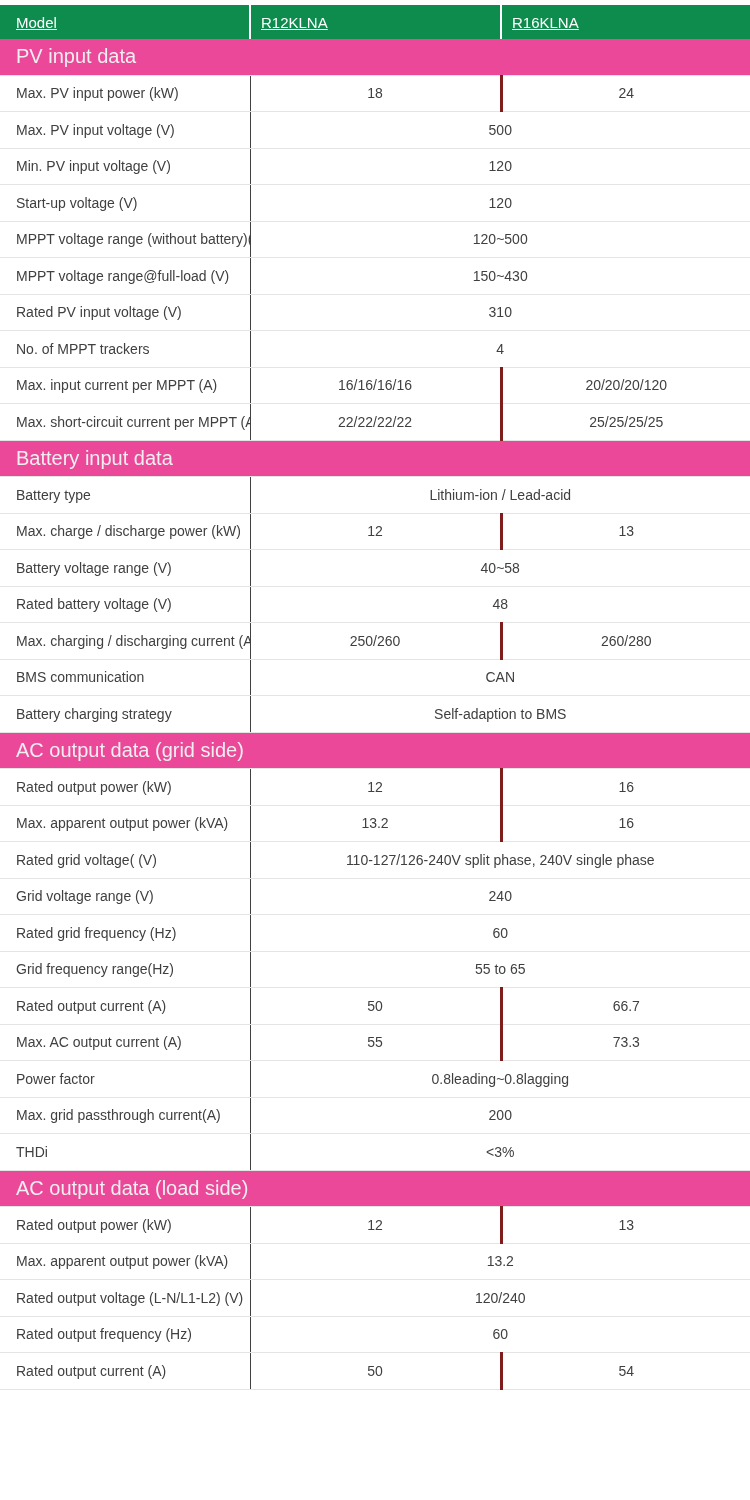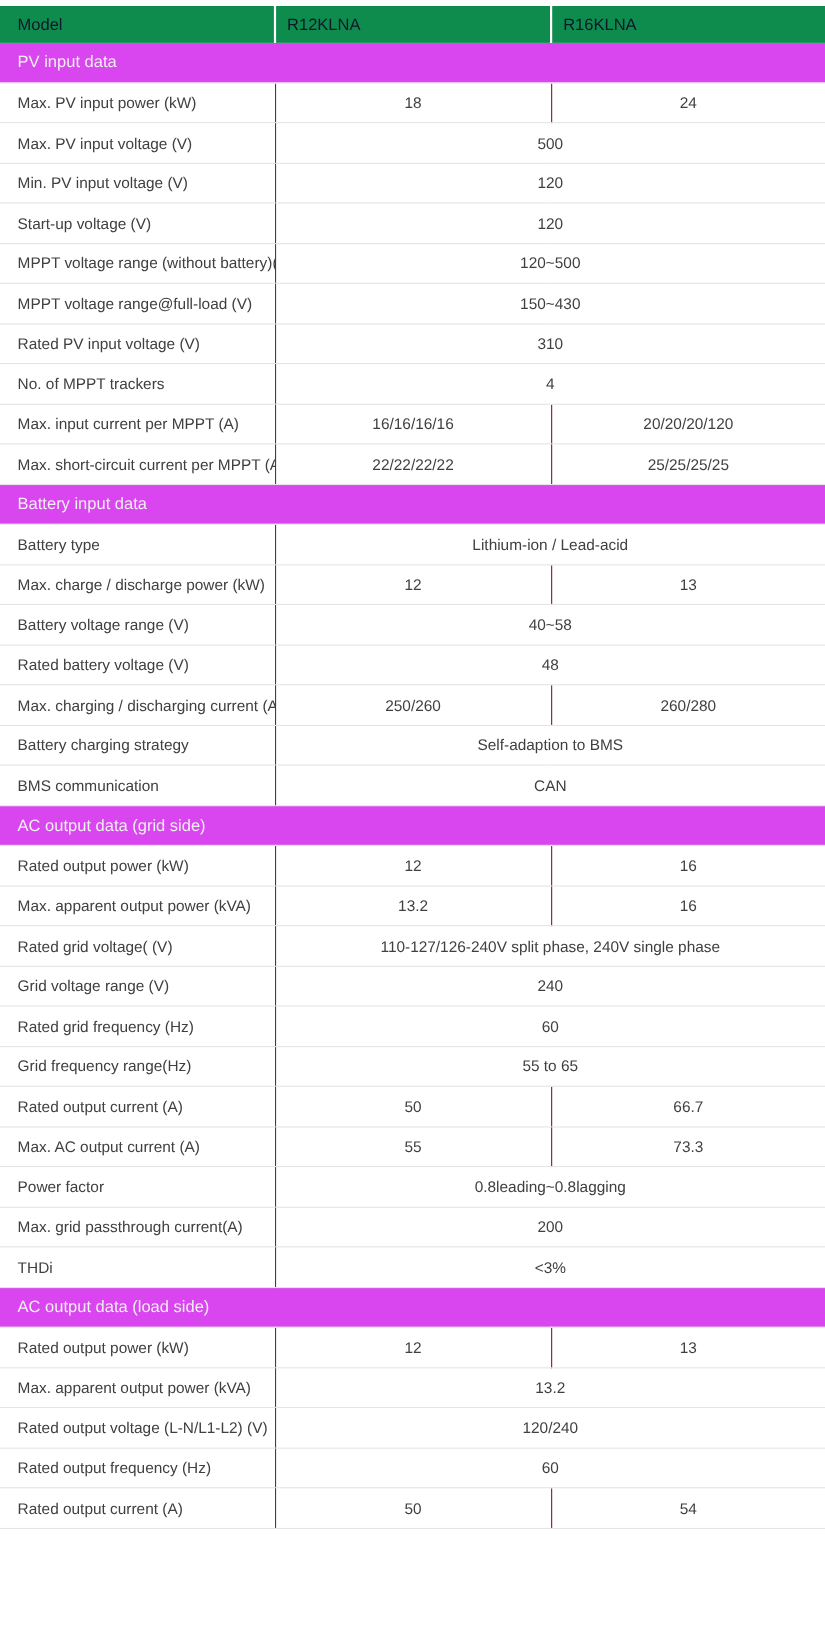--- a/index.html
+++ b/index.html
@@ -20,28 +20,29 @@
     table-layout: fixed;
     width: 750px;
     margin-top: 5px;
   }
   col.c1 { width: 250px; }
   col.c2 { width: 251px; }
   col.c3 { width: 249px; }
 
   thead th {
     background: #0e8c4e;
-    color: #0f172a;
+    color: #ffffff;
     font-weight: 400;
     font-size: 15px;
     text-align: left;
     height: 34px;
     padding: 0 4px 0 16px;
     overflow: hidden;
     white-space: nowrap;
+    text-decoration: underline;
   }
   thead th.model-col {
     padding-left: 16px;
   }
   thead th.variant-col {
     padding-left: 10px;
     border-left: 2px solid #ffffff;
   }
 
   td {
@@ -60,26 +61,26 @@
     white-space: nowrap;
     overflow: hidden;
     border-right: 1px solid #404040;
   }
   td.val {
     text-align: center;
     padding: 0 4px;
     overflow: hidden;
   }
   td.val.split-first {
-    border-right: 1px solid #7f1d1d;
+    border-right: 3px solid #7f1d1d;
   }
   tr.section td {
-    background: #d946ef;
+    background: #ec4899;
     color: #efefef;
-    font-size: 15px;
+    font-size: 20px;
     text-align: left;
     padding-left: 16px;
     white-space: nowrap;
     overflow: hidden;
     border-right: none;
   }
 </style>
 </head>
 <body>
 
@@ -164,26 +165,26 @@
         <tr>
           <td class="label">Rated battery voltage (V)</td>
           <td class="val" colspan="2">48</td>
         </tr>
         <tr>
           <td class="label">Max. charging / discharging current (A)</td>
           <td class="val split-first">250/260</td>
           <td class="val">260/280</td>
         </tr>
         <tr>
+          <td class="label">BMS communication</td>
+          <td class="val" colspan="2">CAN</td>
+        </tr>
+        <tr>
           <td class="label">Battery charging strategy</td>
           <td class="val" colspan="2">Self-adaption to BMS</td>
-        </tr>
-        <tr>
-          <td class="label">BMS communication</td>
-          <td class="val" colspan="2">CAN</td>
         </tr>
         <tr class="section">
           <td colspan="3">AC output data (grid side)</td>
         </tr>
         <tr>
           <td class="label">Rated output power (kW)</td>
           <td class="val split-first">12</td>
           <td class="val">16</td>
         </tr>
         <tr>

